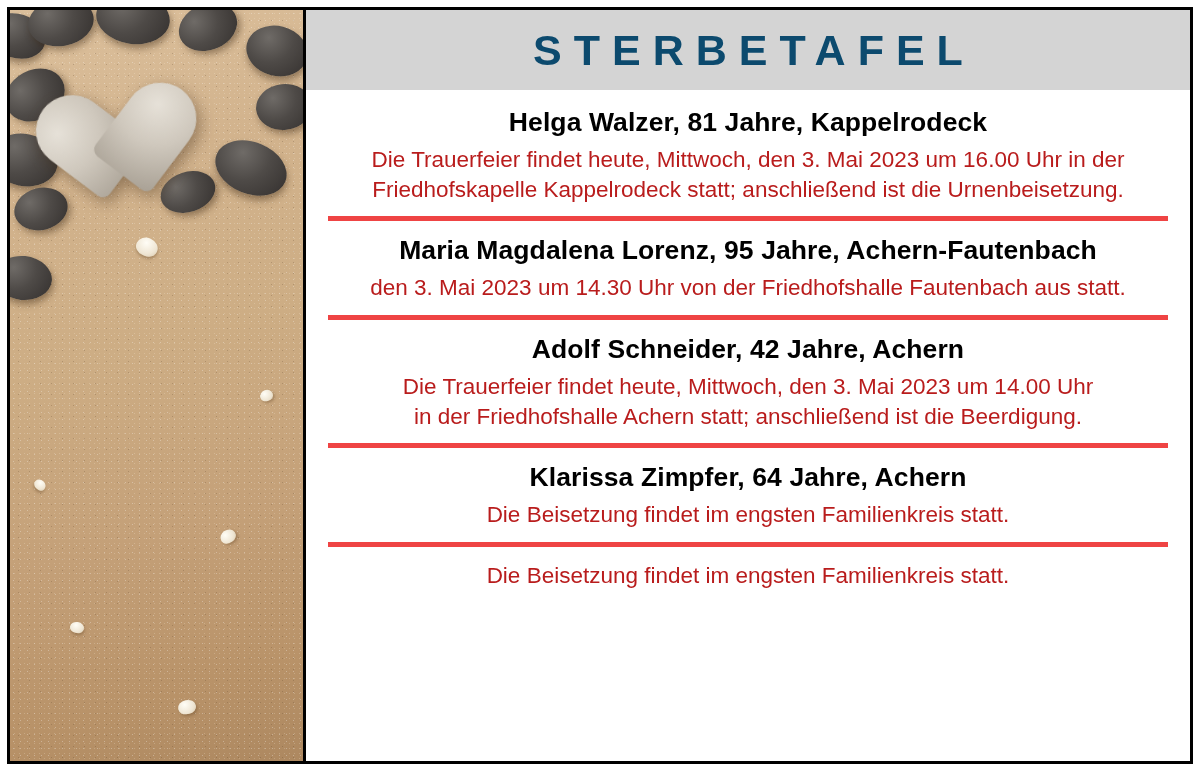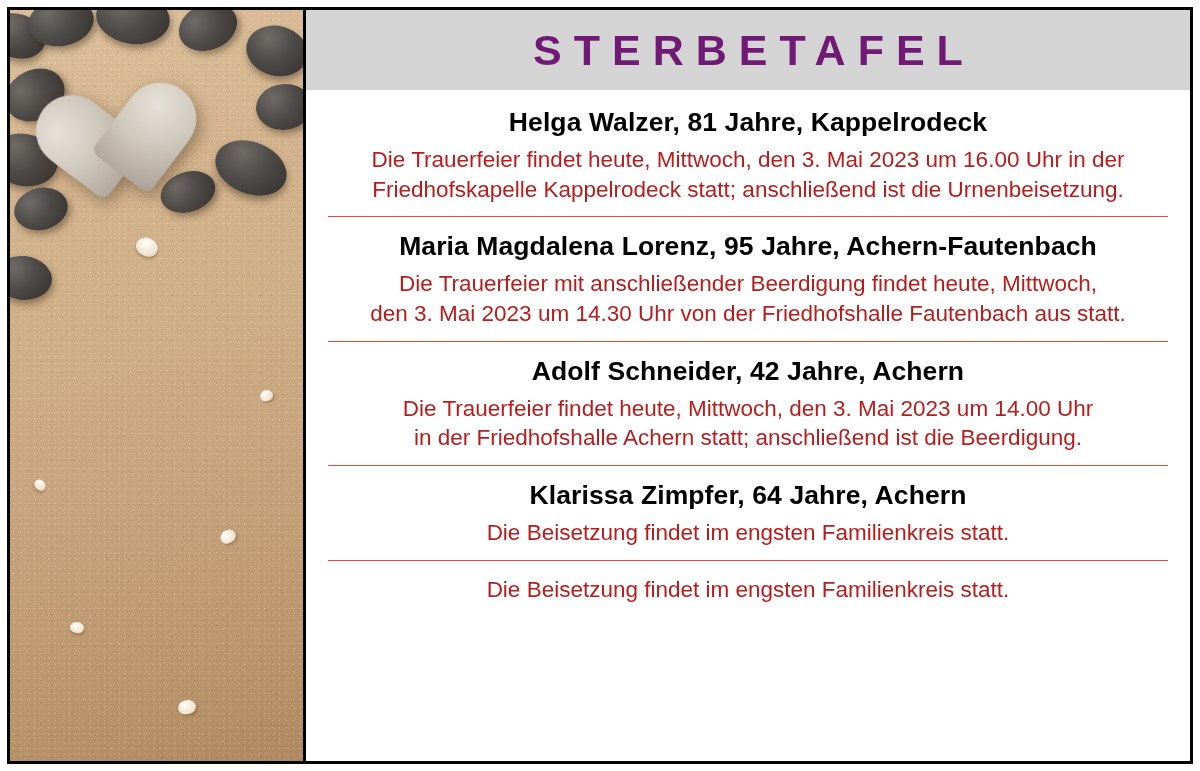--- a/index.html
+++ b/index.html
@@ -105,36 +105,36 @@
     height: 80px;
     display: flex;
     align-items: center;
     justify-content: center;
     border-bottom: 3px solid #ffffff;
   }
   .banner-title {
     font-size: 43px;
     font-weight: bold;
     letter-spacing: 12px;
-    color: #701a75;
+    color: #0c4a6e;
     padding-left: 12px;
     white-space: nowrap;
   }
   .entries {
     flex: 1 1 auto;
     padding: 0 22px;
     display: flex;
     flex-direction: column;
   }
   .entry {
     padding: 14px 0 12px 0;
     text-align: center;
   }
   .entry + .entry {
-    border-top: 1px solid #ef4444;
+    border-top: 5px solid #ef4444;
     text-align: center;
   }
   .entry-name {
     font-size: 26.5px;
     font-weight: bold;
     color: #000000;
     margin-bottom: 7px;
     letter-spacing: 0.1px;
   }
   .entry-text {
@@ -192,21 +192,20 @@
           <div class="entry-name">Helga Walzer, 81 Jahre, Kappelrodeck</div>
           <div class="entry-text">
             <span class="line">Die Trauerfeier findet heute, Mittwoch, den 3. Mai 2023 um 16.00 Uhr in der</span>
             <span class="line">Friedhofskapelle Kappelrodeck statt; anschließend ist die Urnenbeisetzung.</span>
           </div>
         </div>
 
         <div class="entry">
           <div class="entry-name">Maria Magdalena Lorenz, 95 Jahre, Achern-Fautenbach</div>
           <div class="entry-text">
-            <span class="line">Die Trauerfeier mit anschließender Beerdigung findet heute, Mittwoch,</span>
             <span class="line">den 3. Mai 2023 um 14.30 Uhr von der Friedhofshalle Fautenbach aus statt.</span>
           </div>
         </div>
 
         <div class="entry">
           <div class="entry-name">Adolf Schneider, 42 Jahre, Achern</div>
           <div class="entry-text">
             <span class="line">Die Trauerfeier findet heute, Mittwoch, den 3. Mai 2023 um 14.00 Uhr</span>
             <span class="line">in der Friedhofshalle Achern statt; anschließend ist die Beerdigung.</span>
           </div>

